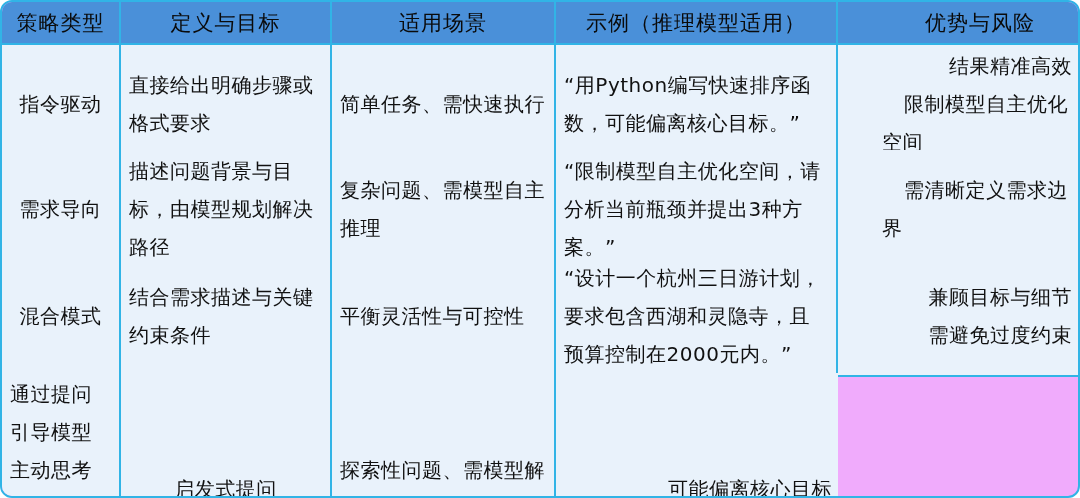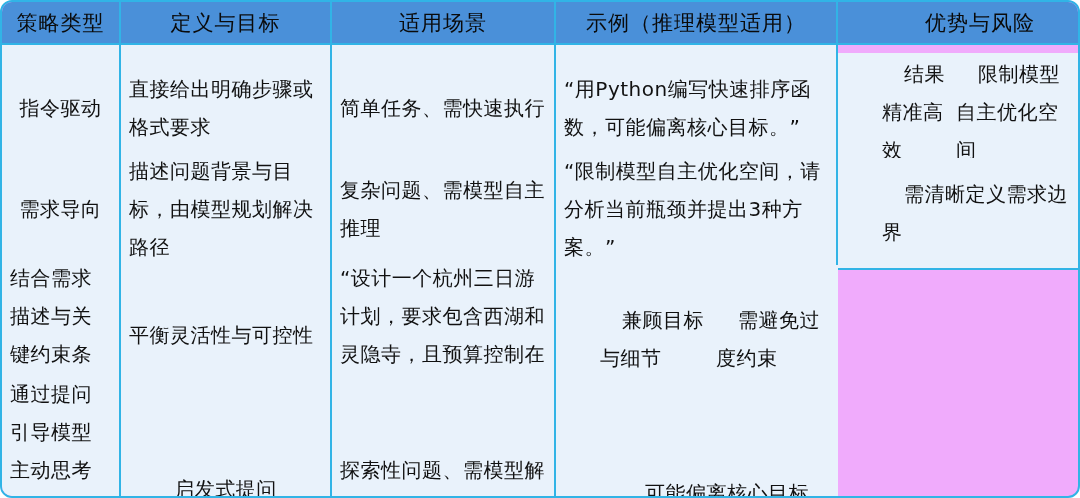--- a/index.html
+++ b/index.html
@@ -35,23 +35,22 @@
     font-size: 21px; font-weight: 500; letter-spacing: 1px;
     color: #0a0a0a;
   }
   .td {
     background: #e9f2fb;
     font-size: 20px; line-height: 38px; letter-spacing: 0.5px;
     padding: 2px 8px;
   }
   .td.center { justify-content: center; padding: 2px 2px; }
   .td.pros {
-    flex-direction: row; justify-content: center; align-items: center;
+    flex-direction: column; justify-content: center; align-items: flex-end;
     padding: 2px 6px;
-    margin-top: 8px;
   }
   .td.pros p { margin: 0; text-indent: 22px; }
 </style>
 </head>
 <body>
 
 <div class="table">
 
   <div class="tr tr-head">
     <div class="th">策略类型</div>
@@ -76,20 +75,21 @@
     <div class="td center">需求导向</div>
     <div class="td">描述问题背景与目标，由模型规划解决路径</div>
     <div class="td">复杂问题、需模型自主推理</div>
     <div class="td">“限制模型自主优化空间，请分析当前瓶颈并提出3种方案。”</div>
     <div class="td pros">
       <p>需清晰定义需求边界</p>
     </div>
   </div>
 
   <div class="tr tr-r2">
+    <div class="td center">混合模式</div>
     <div class="td">结合需求描述与关键约束条件</div>
     <div class="td">平衡灵活性与可控性</div>
     <div class="td">“设计一个杭州三日游计划，要求包含西湖和灵隐寺，且预算控制在2000元内。”</div>
     <div class="td pros">
       <p>兼顾目标与细节</p>
       <p>需避免过度约束</p>
     </div>
   </div>
 
   <div class="tr tr-r3">

